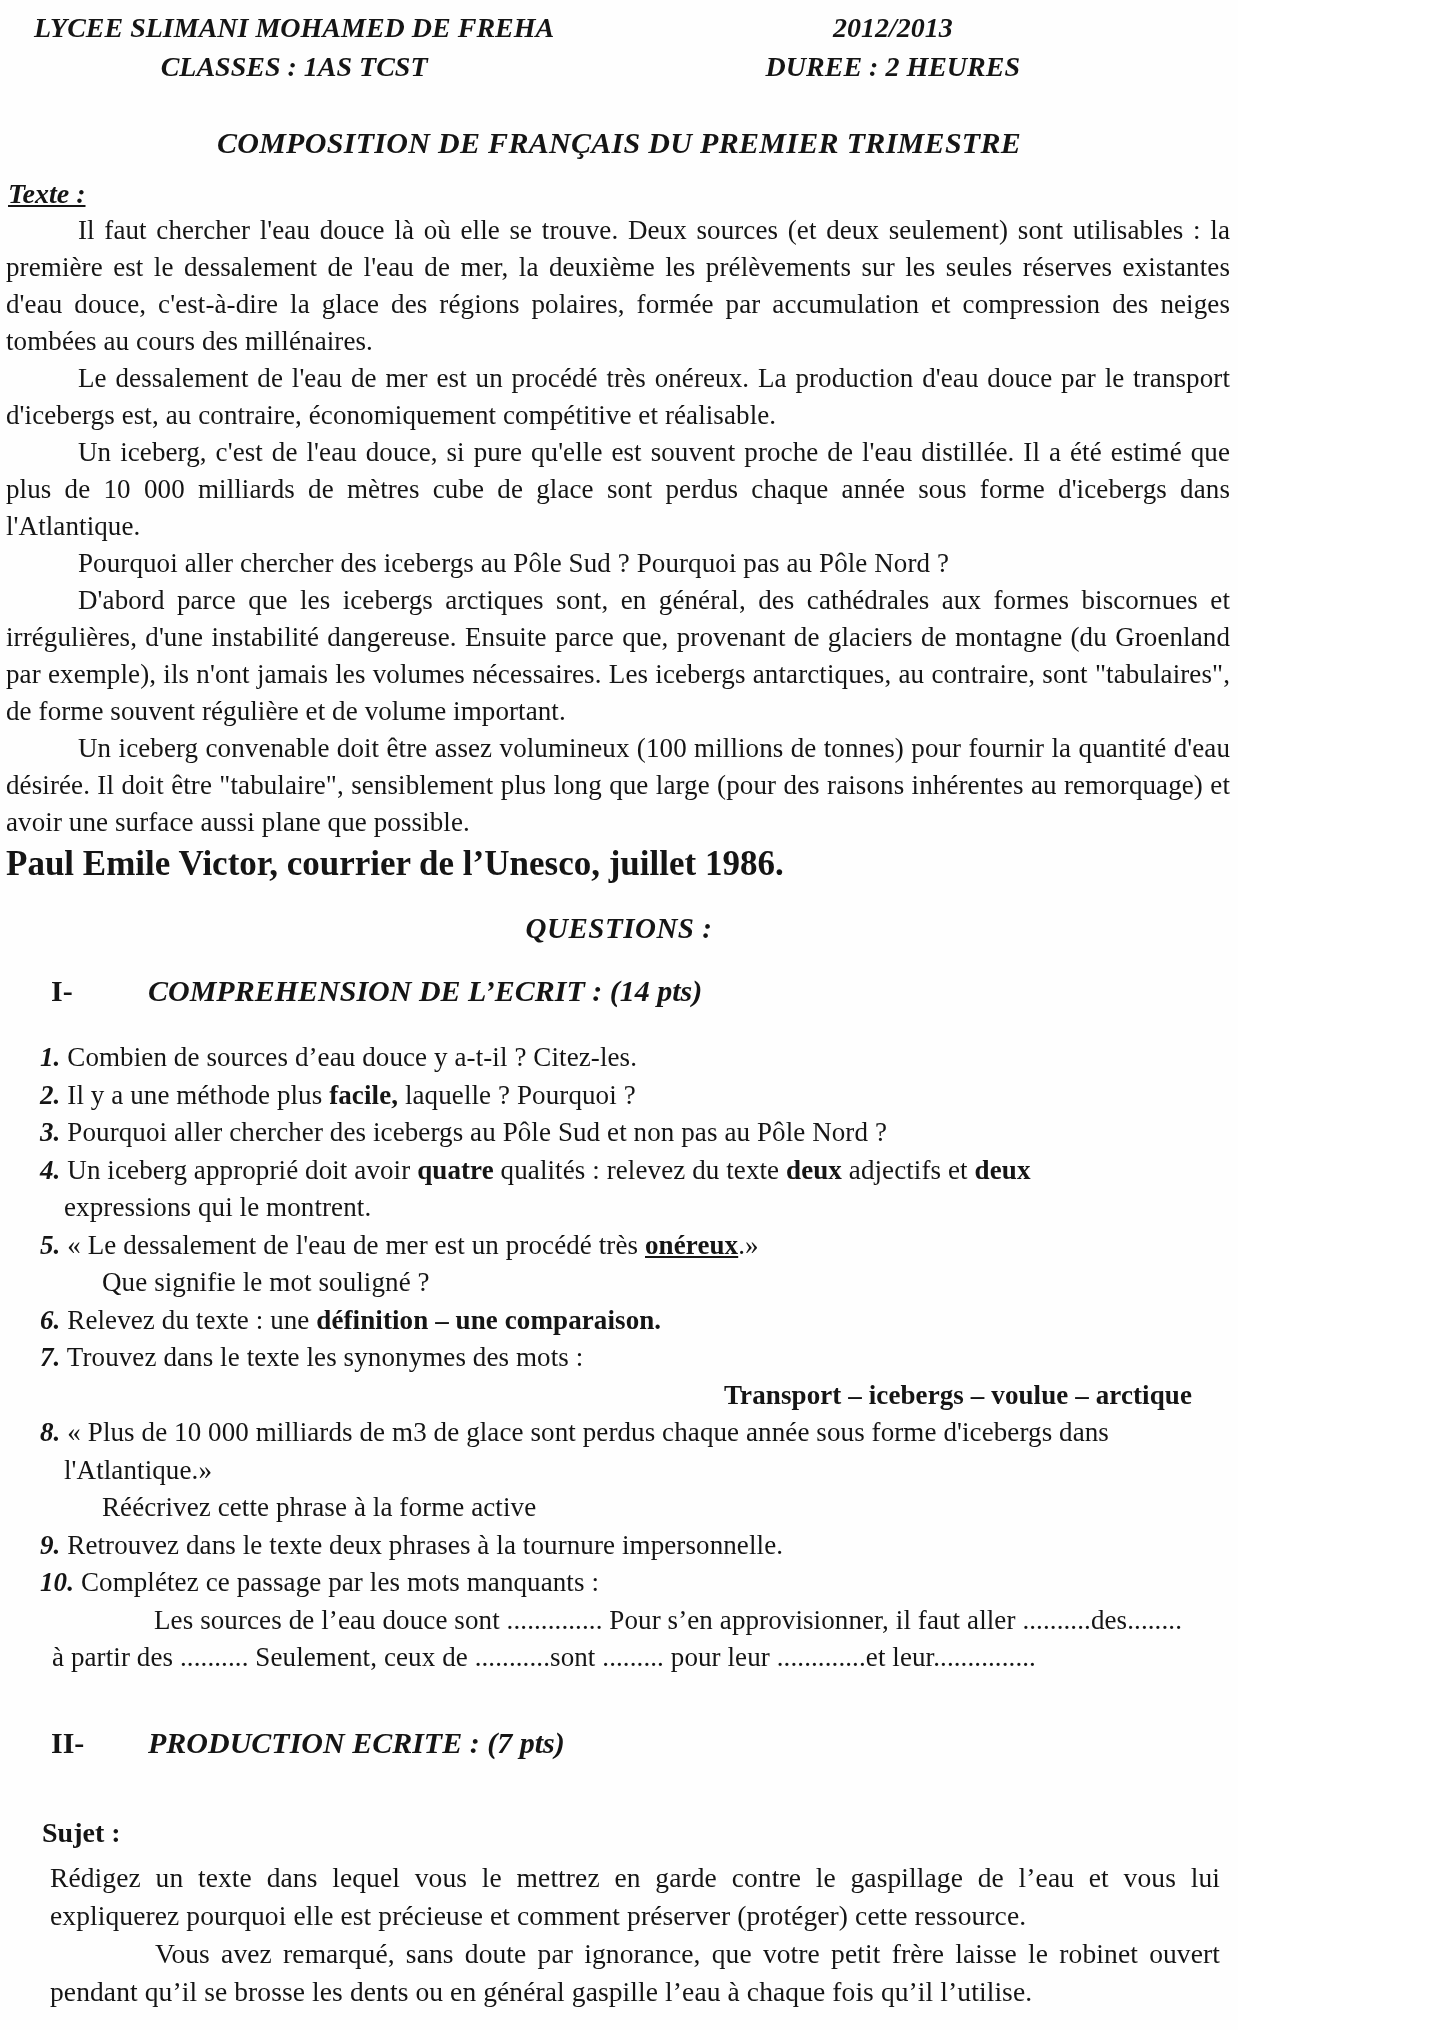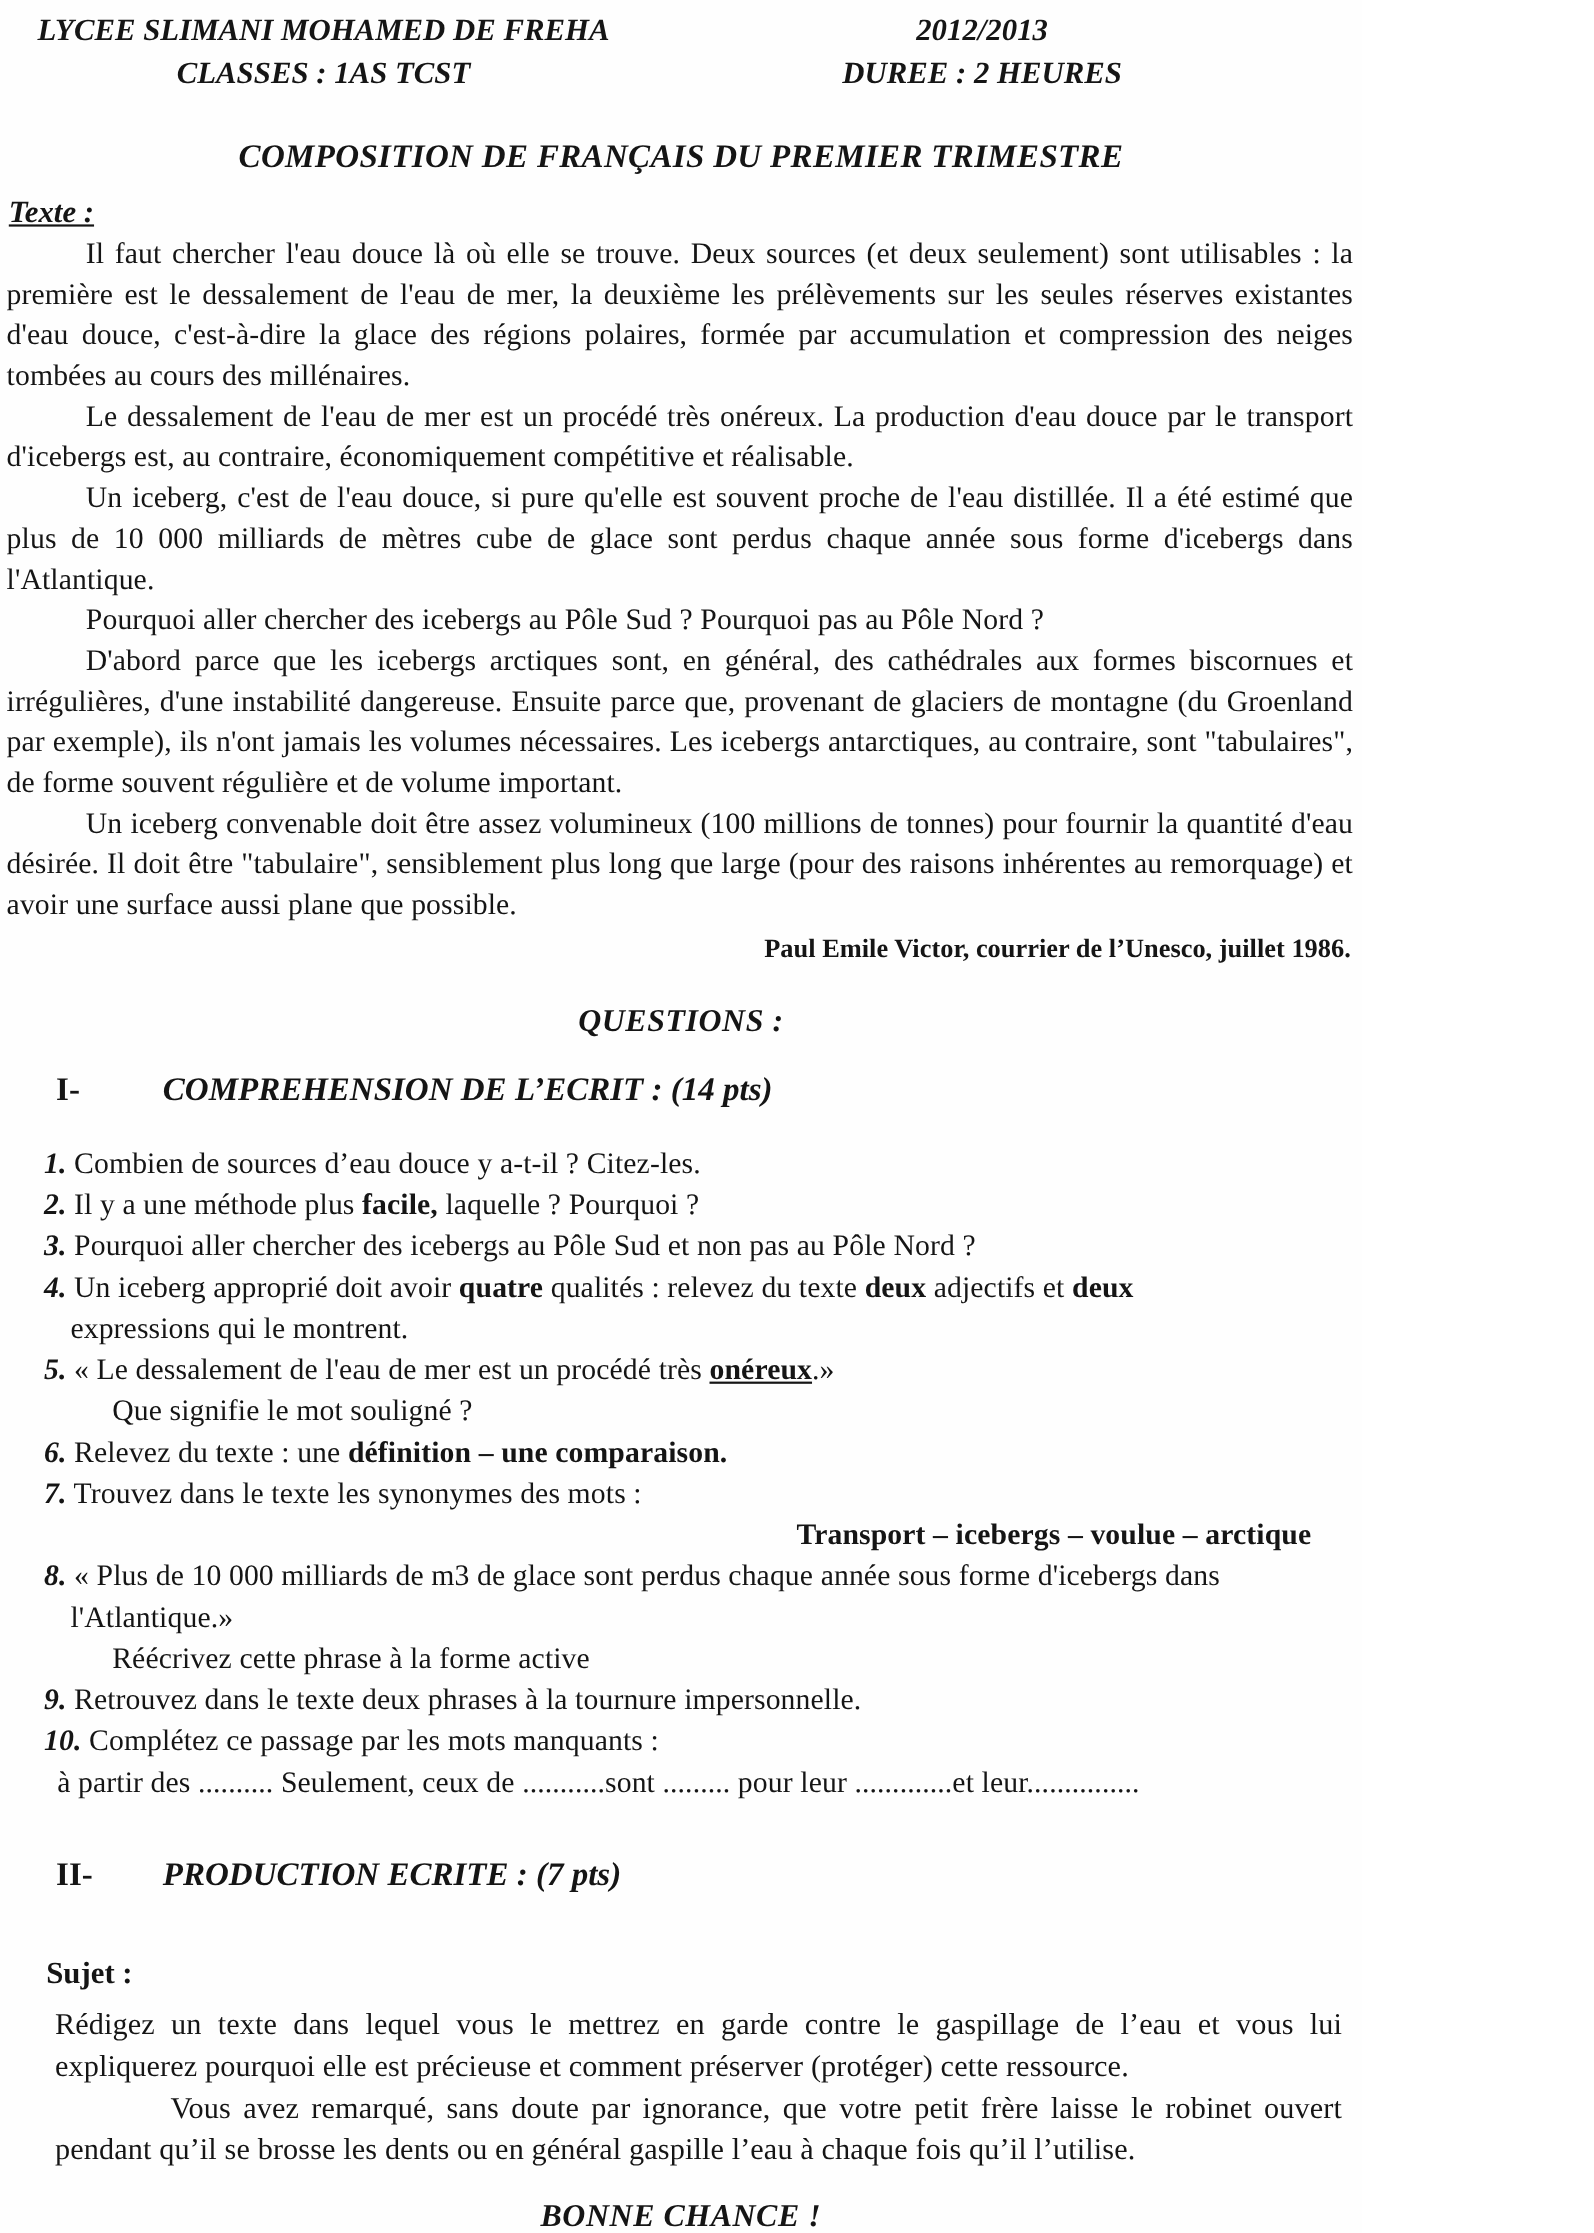--- a/index.html
+++ b/index.html
@@ -42,22 +42,22 @@
   }
 
   
   #text-paragraphs { margin-right: 2px; }
   .body-par {
     font-size: 27px; line-height: 37px;
     text-align: justify; text-indent: 72px;
     letter-spacing: .1px;
   }
   .attribution {
-    text-align: right; font-weight: bold;
-    font-size: 24px; line-height: 37px;
+    text-align: left; font-weight: bold;
+    font-size: 35px; line-height: 37px;
     padding-right: 4px; margin-top: 4px;
   }
 
   .questions-heading {
     text-align: center; font-weight: bold; font-style: italic;
     font-size: 29px; margin-top: 30px; letter-spacing: .5px;
   }
 
   .section-heading {
     margin-top: 26px; padding-left: 45px;
@@ -143,20 +143,21 @@
       <div class="q-row"><span class="q-num">5.</span> <span>« Le dessalement de l'eau de mer est un procédé très </span><span class="b u">onéreux</span><span>.»</span></div>
       <div class="xl-indent"><span>Que signifie le mot souligné ?</span></div>
       <div class="q-row"><span class="q-num">6.</span> <span>Relevez du texte : une </span><span class="b">définition – une comparaison.</span></div>
       <div class="q-row"><span class="q-num">7.</span> <span>Trouvez dans le texte les synonymes des mots :</span></div>
       <div class="xl-center"><span class="b">Transport – icebergs – voulue – arctique</span></div>
       <div class="q-row"><span class="q-num">8.</span> <span>« Plus de 10 000 milliards de m3 de glace sont perdus chaque année sous forme d'icebergs dans</span></div>
       <div class="xl-wrap"><span>l'Atlantique.»</span></div>
       <div class="xl-indent"><span>Réécrivez cette phrase à la forme active</span></div>
       <div class="q-row"><span class="q-num">9.</span> <span>Retrouvez dans le texte deux phrases à la tournure impersonnelle.</span></div>
       <div class="q-row"><span class="q-num">10.</span> <span>Complétez ce passage par les mots manquants :</span></div>
+      <div class="xl-fill-a"><span>Les sources de l’eau douce sont .............. Pour s’en approvisionner, il faut aller ..........des........</span></div>
       <div class="xl-fill-b"><span>à partir des  .......... Seulement, ceux de ...........sont ......... pour leur .............et leur...............</span></div>
     </div>
 
   <div class="section-heading s2">
     <span class="sec-num">II-</span><span class="sec-title">PRODUCTION ECRITE : (7 pts)</span>
   </div>
 
   <div class="sujet-label">Sujet :</div>
 
   <div id="sujet-text">

